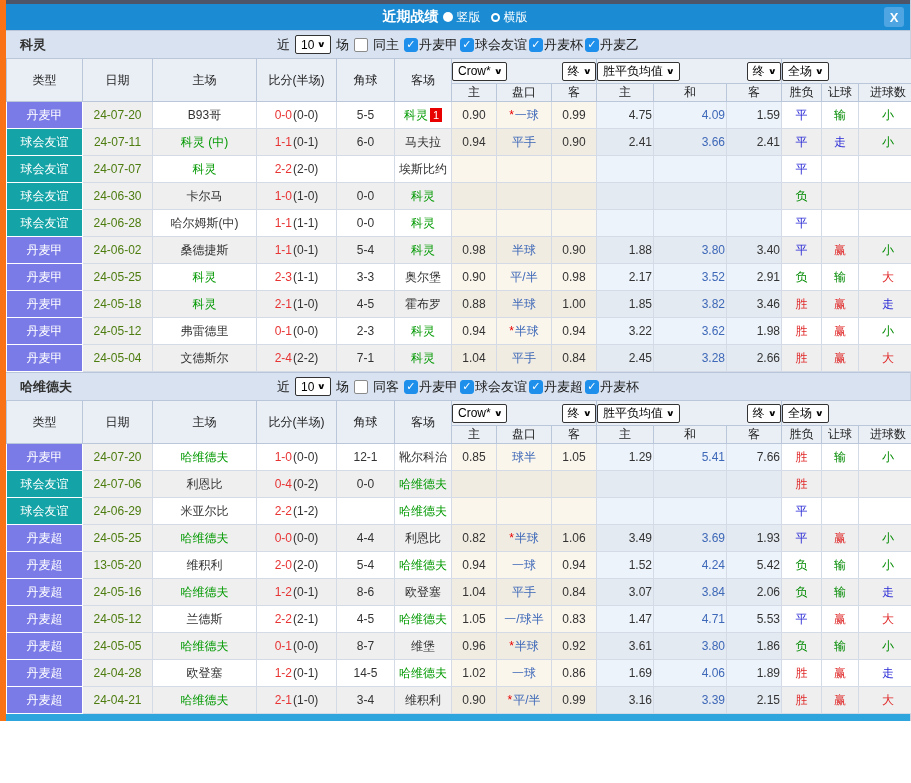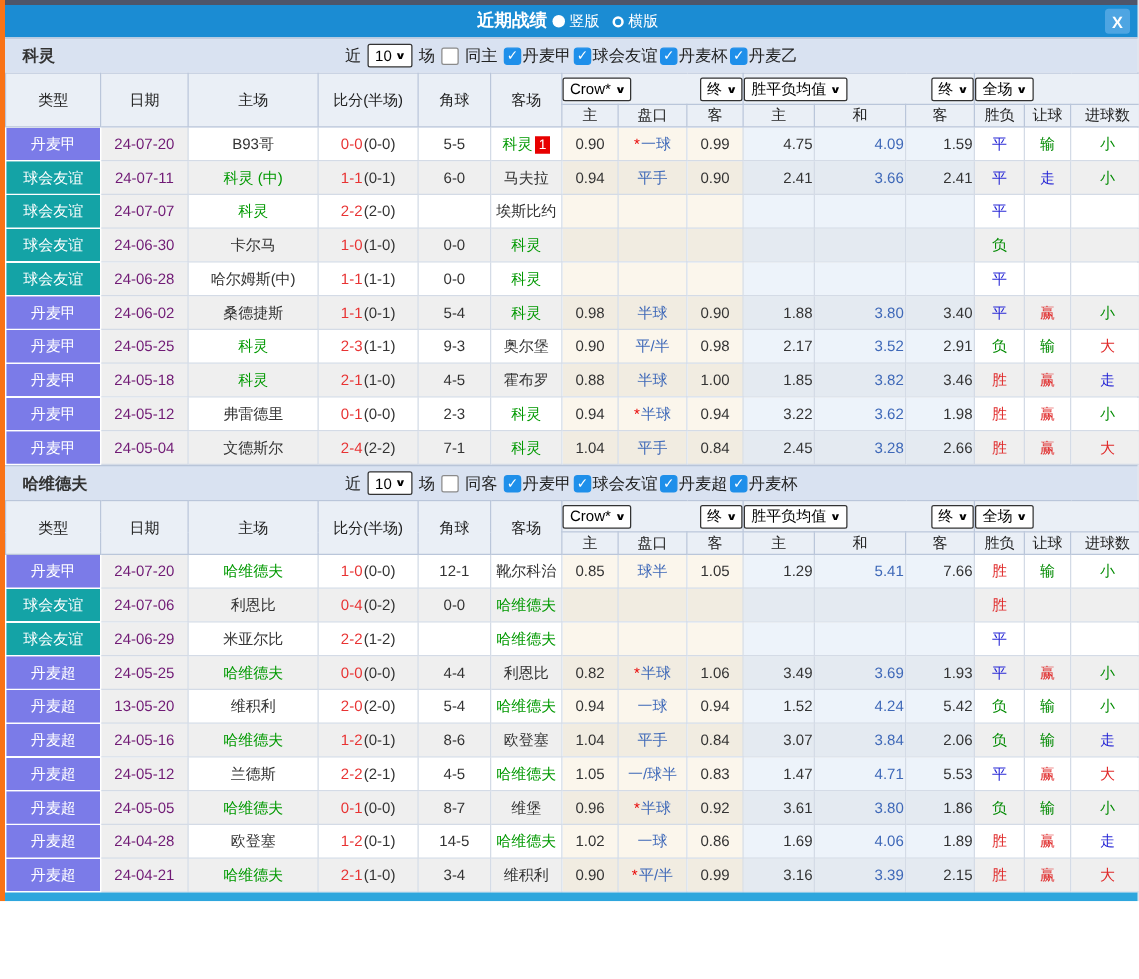--- a/index.html
+++ b/index.html
@@ -1,17 +1,17 @@
 <!DOCTYPE html>
 <html><head>
 <meta charset="utf-8">
 <style>
   * { box-sizing: border-box; }
   body { margin:0; background:#fff; font-family:"Liberation Sans","DejaVu Sans",sans-serif; }
-  .app { width:911px; border-left:4px solid #f97316; border-right:1px solid #C9D2DE; }
+  .app { width:911px; border-left:6px solid #f97316; border-right:1px solid #C9D2DE; }
 
   .top-strip { height:4px; background:#4E5569; }
   .title-bar { height:26px; background:#1B8CD3; position:relative; display:flex; align-items:center; justify-content:center; }
   .title-text { color:#fff; font-weight:bold; font-size:14px; }
   .radio-group { display:inline-flex; align-items:center; margin-left:4px; gap:4px; }
   .radio { width:10px; height:10px; border-radius:50%; display:inline-block; }
   .radio.filled { background:#fff; }
   .radio.ring { background:transparent; border:2px solid #fff; width:9px; height:9px; }
   .radio-label { color:#fff; font-size:12px; margin-right:6px; }
   .close-btn { position:absolute; right:6px; top:3px; width:20px; height:20px; background:#4EA5E2; border-radius:3px; color:#fff; font-weight:bold; font-size:13px; display:flex; align-items:center; justify-content:center; cursor:pointer; }
@@ -29,21 +29,21 @@
   .cb.unchecked { background:#fff; border:1px solid #8A8A8A; border-radius:2px; }
 
   table { border-collapse:collapse; table-layout:fixed; width:911px; font-size:12px; text-align:center; }
   th { background:#EAEFF6; border:1px solid #BAC6DA; font-weight:normal; color:#222; padding:0; }
   thead tr.hrowA th { height:25px; }
   thead tr.hrowB th { height:18px; }
   th.grp .grp-inner { display:flex; align-items:center; justify-content:space-between; gap:6px; }
   td { border:1px solid #D4DBE6; height:27px; color:#333; overflow:hidden; white-space:nowrap; background:#fff; padding:0 1px; }
   tr.alt td { background:#EFEFEF; }
   td.c-league { color:#fff; border-color:#fff; }
-  td.c-date { background:#EFEFEF !important; color:#701a75; }
+  td.c-date { background:#EFEFEF !important; color:#4d7c0f; }
   td.g-crow { background:#FBF6EC; } tr.alt td.g-crow { background:#F1ECE1; }
   td.g-wdl { background:#EDF3FA;text-align:right; } tr.alt td.g-wdl { background:#E4EAF1; }
   .subject { color:#009900; }
   .sc { color:#E83333; } .hf { color:#333; margin-left:1px; }
   .star { color:#E80000; margin-right:1px; }
   .odds-blue { color:#3E68B8; }
   .red { color:#E02A2A; } .green { color:#008A00; } .blue { color:#2929D6; }
   .badge { background:#E80000; color:#fff; margin-left:2px; padding:0 3px; font-size:11px; display:inline-block; line-height:14px; }
 
   .summary { height:23px; line-height:23px; text-align:center; font-size:13px; background:#fff; border-top:1px solid #E2E2E2; color:#222; }
@@ -272,21 +272,21 @@
               <td class="g-wdl">3.40</td>
               <td class="c-res blue">平</td>
               <td class="c-res red">赢</td>
               <td class="c-res green">小</td>
             </tr>
             <tr>
               <td class="c-league" style="background: rgb(123, 123, 232);">丹麦甲</td>
               <td class="c-date">24-05-25</td>
               <td class="c-team subject">科灵</td>
               <td class="c-score"><span class="sc">2-3</span><span class="hf">(1-1)</span></td>
-              <td class="c-corner">9-3</td>
+              <td class="c-corner">3-3</td>
               <td class="c-team"><span>奥尔堡</span></td>
               <td class="g-crow">0.90</td>
               <td class="g-crow"><span class="odds-blue">平/半</span></td>
               <td class="g-crow">0.98</td>
               <td class="g-wdl">2.17</td>
               <td class="g-wdl odds-blue">3.52</td>
               <td class="g-wdl">2.91</td>
               <td class="c-res green">负</td>
               <td class="c-res green">输</td>
               <td class="c-res red">大</td>

